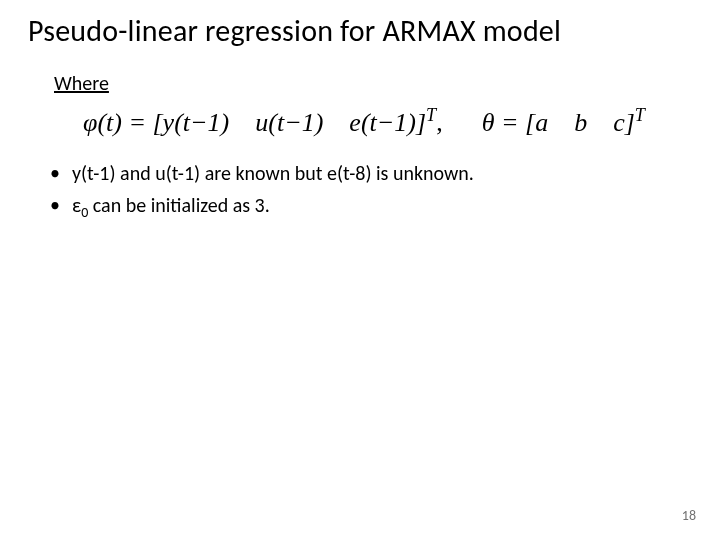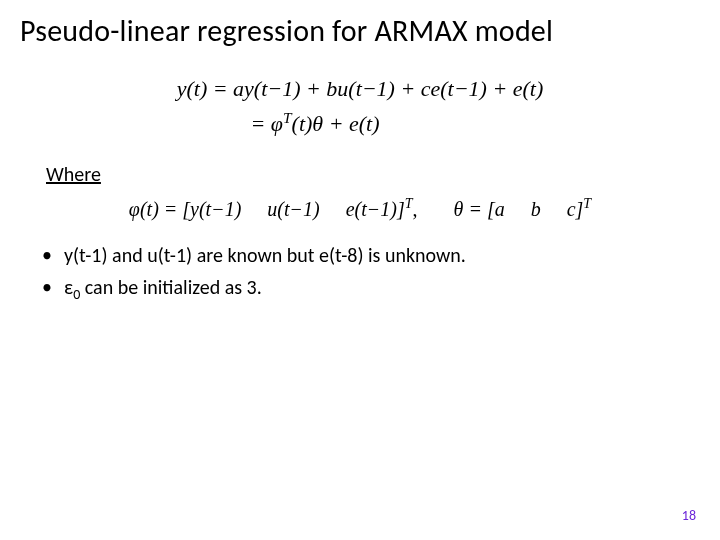--- a/index.html
+++ b/index.html
@@ -6,21 +6,21 @@
     body {
       width: 720px;
       height: 540px;
       background: #fff;
       font-family: Calibri, "Segoe UI", Arial, sans-serif;
       color: #000;
       position: relative;
       overflow: hidden;
     }
     .slide {
-      padding: 12px 20px 0 20px;
+      padding: 12px 20px 0 28px;
       height: 100%;
       position: relative;
     }
     h1.title {
       font-size: 30px;
       font-weight: 400;
       letter-spacing: 0.2px;
       margin-bottom: 22px;
     }
     ul.bullets {
@@ -51,50 +51,44 @@
     .eq-block .row2 { padding-right: 90px; }
     .where {
       font-size: 20px;
       padding-left: 26px;
       margin: 8px 0 10px 0;
       text-decoration: underline;
     }
     .eq-inline {
       text-align: center;
       font-family: "Times New Roman", serif;
-      font-size: 20px;
+      font-size: 26px;
       font-style: italic;
       margin: 10px 0 22px 0;
     }
     .eq-inline .gap { display: inline-block; width: 26px; }
     sup.tr { font-style: italic; font-size: 0.7em; vertical-align: super; }
     .upright { font-style: normal; }
     .page-num {
       position: absolute;
       bottom: 16px;
       right: 24px;
       font-size: 14px;
-      color: #6d28d9;
+      color: #737373;
     }
     .sub0 { font-size: 0.7em; vertical-align: sub; }
   </style>
 </head>
 <body>
 
 <div class="slide">
 
   <h1 class="title">Pseudo-linear regression for ARMAX model</h1>
 
 
-  <div class="eq-block">
-    <span class="row">y(t) = ay(t−1) + bu(t−1) + ce(t−1) + e(t)</span>
-    <span class="row row2">
-      <span>= φ</span><sup class="tr">T</sup><span>(t)θ + e(t)</span>
-    </span>
-  </div>
 
   <div class="where">Where</div>
 
   <div class="eq-inline">
     <span>φ(t) = [y(t−1)</span><span class="gap"></span><span>u(t−1)</span><span class="gap"></span><span>e(t−1)]</span><sup class="tr">T</sup><span class="upright">,</span>
     <span class="gap"></span>
     <span>θ = [a</span><span class="gap"></span><span>b</span><span class="gap"></span><span>c]</span><sup class="tr">T</sup>
   </div>
 
   <ul class="bullets">

